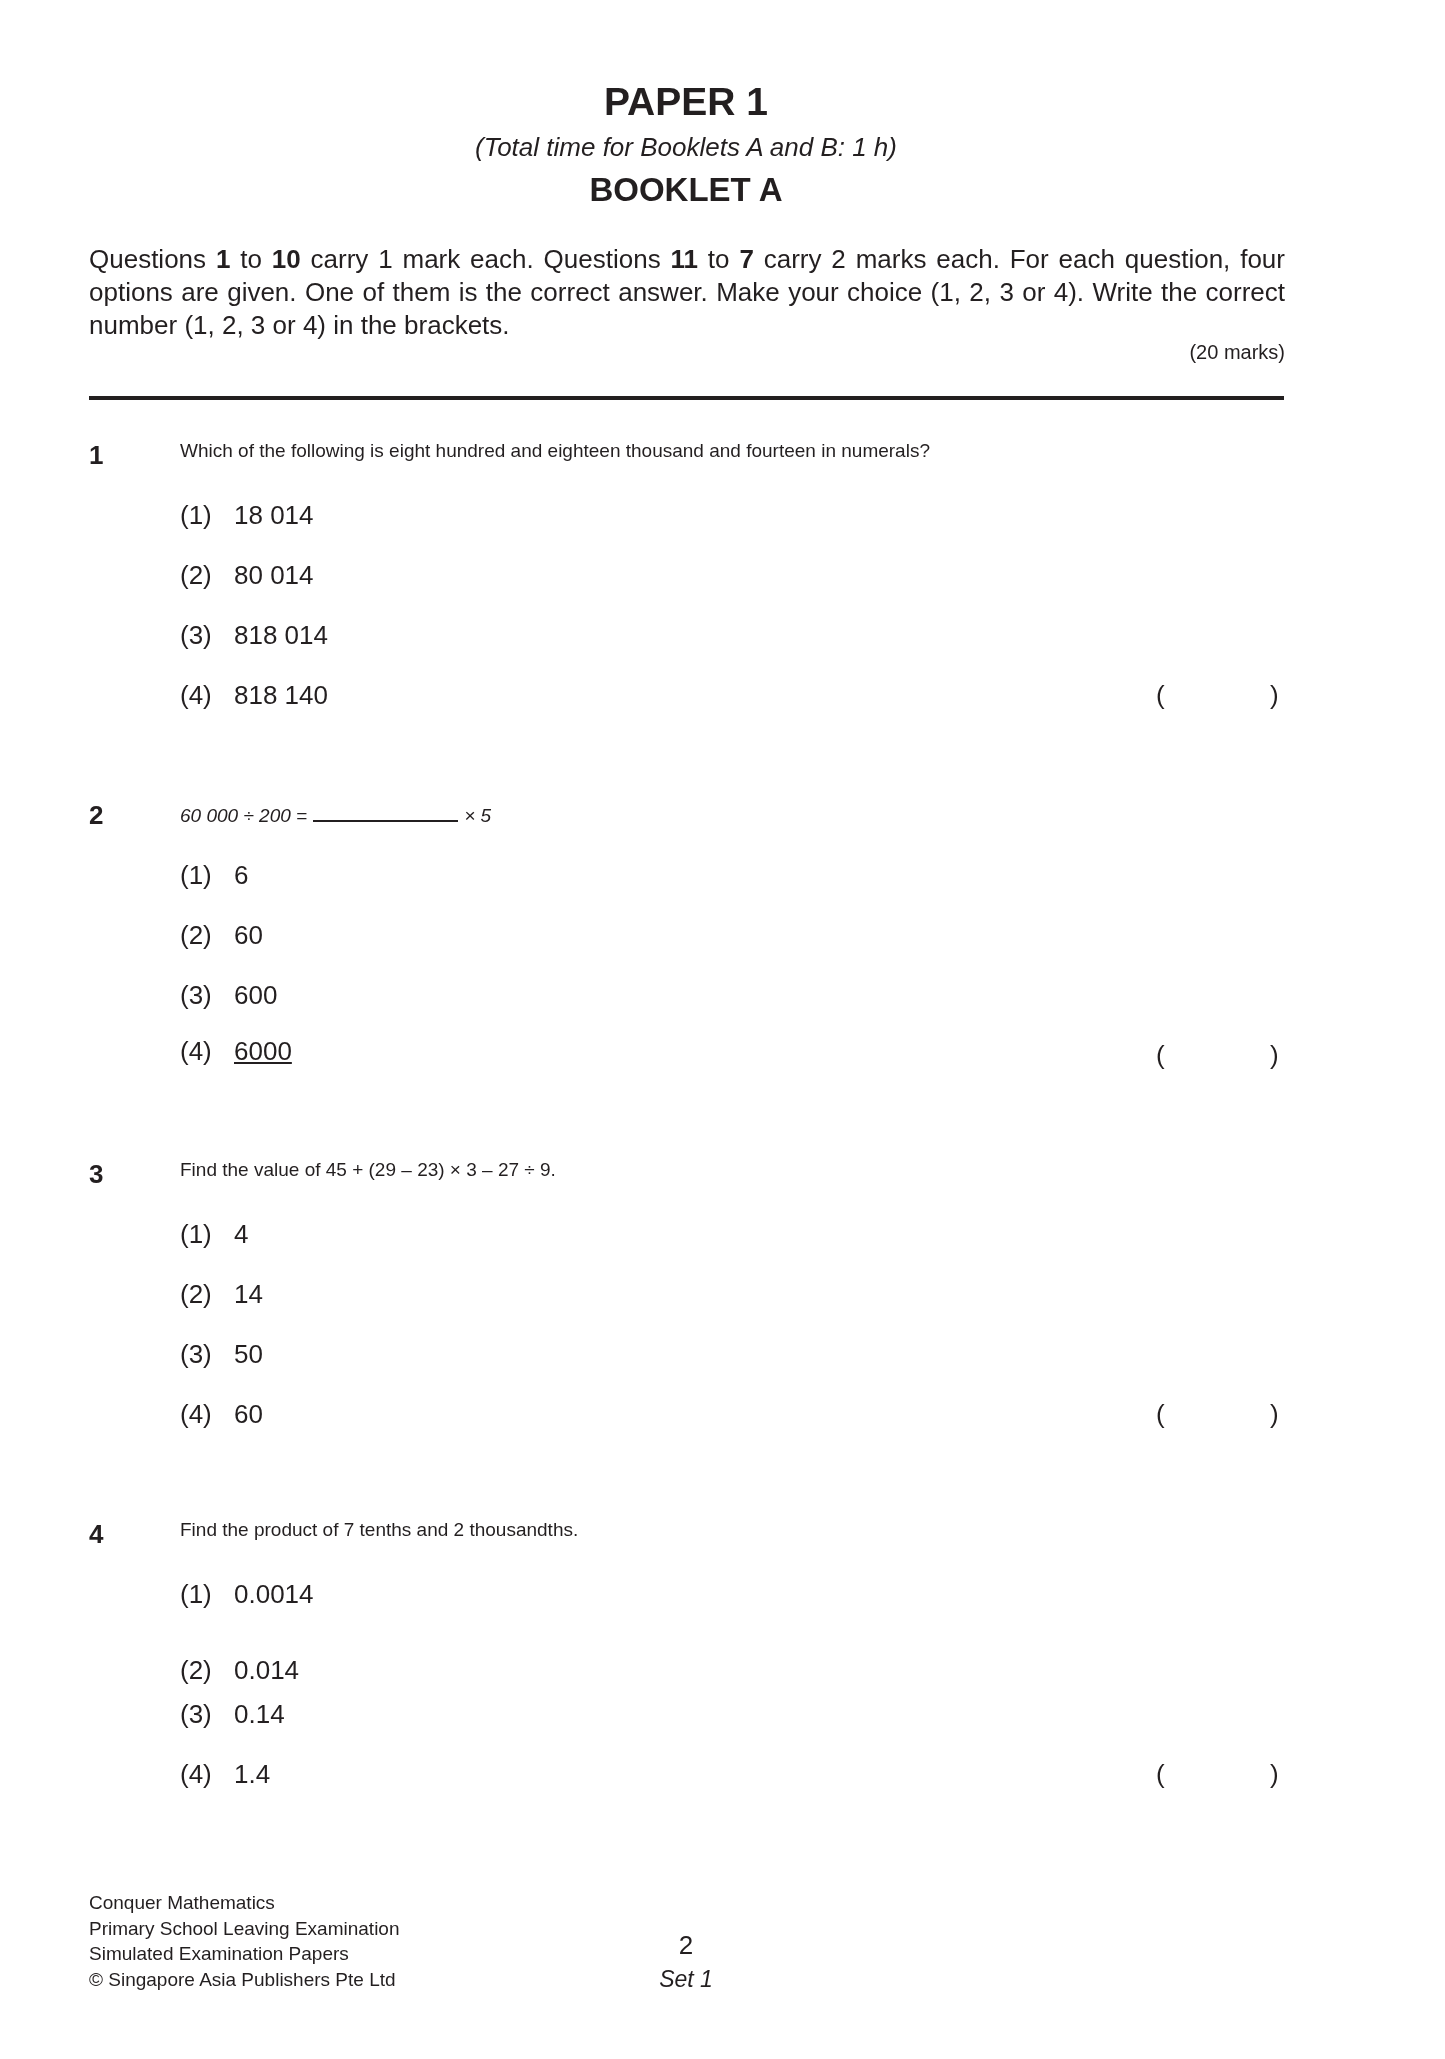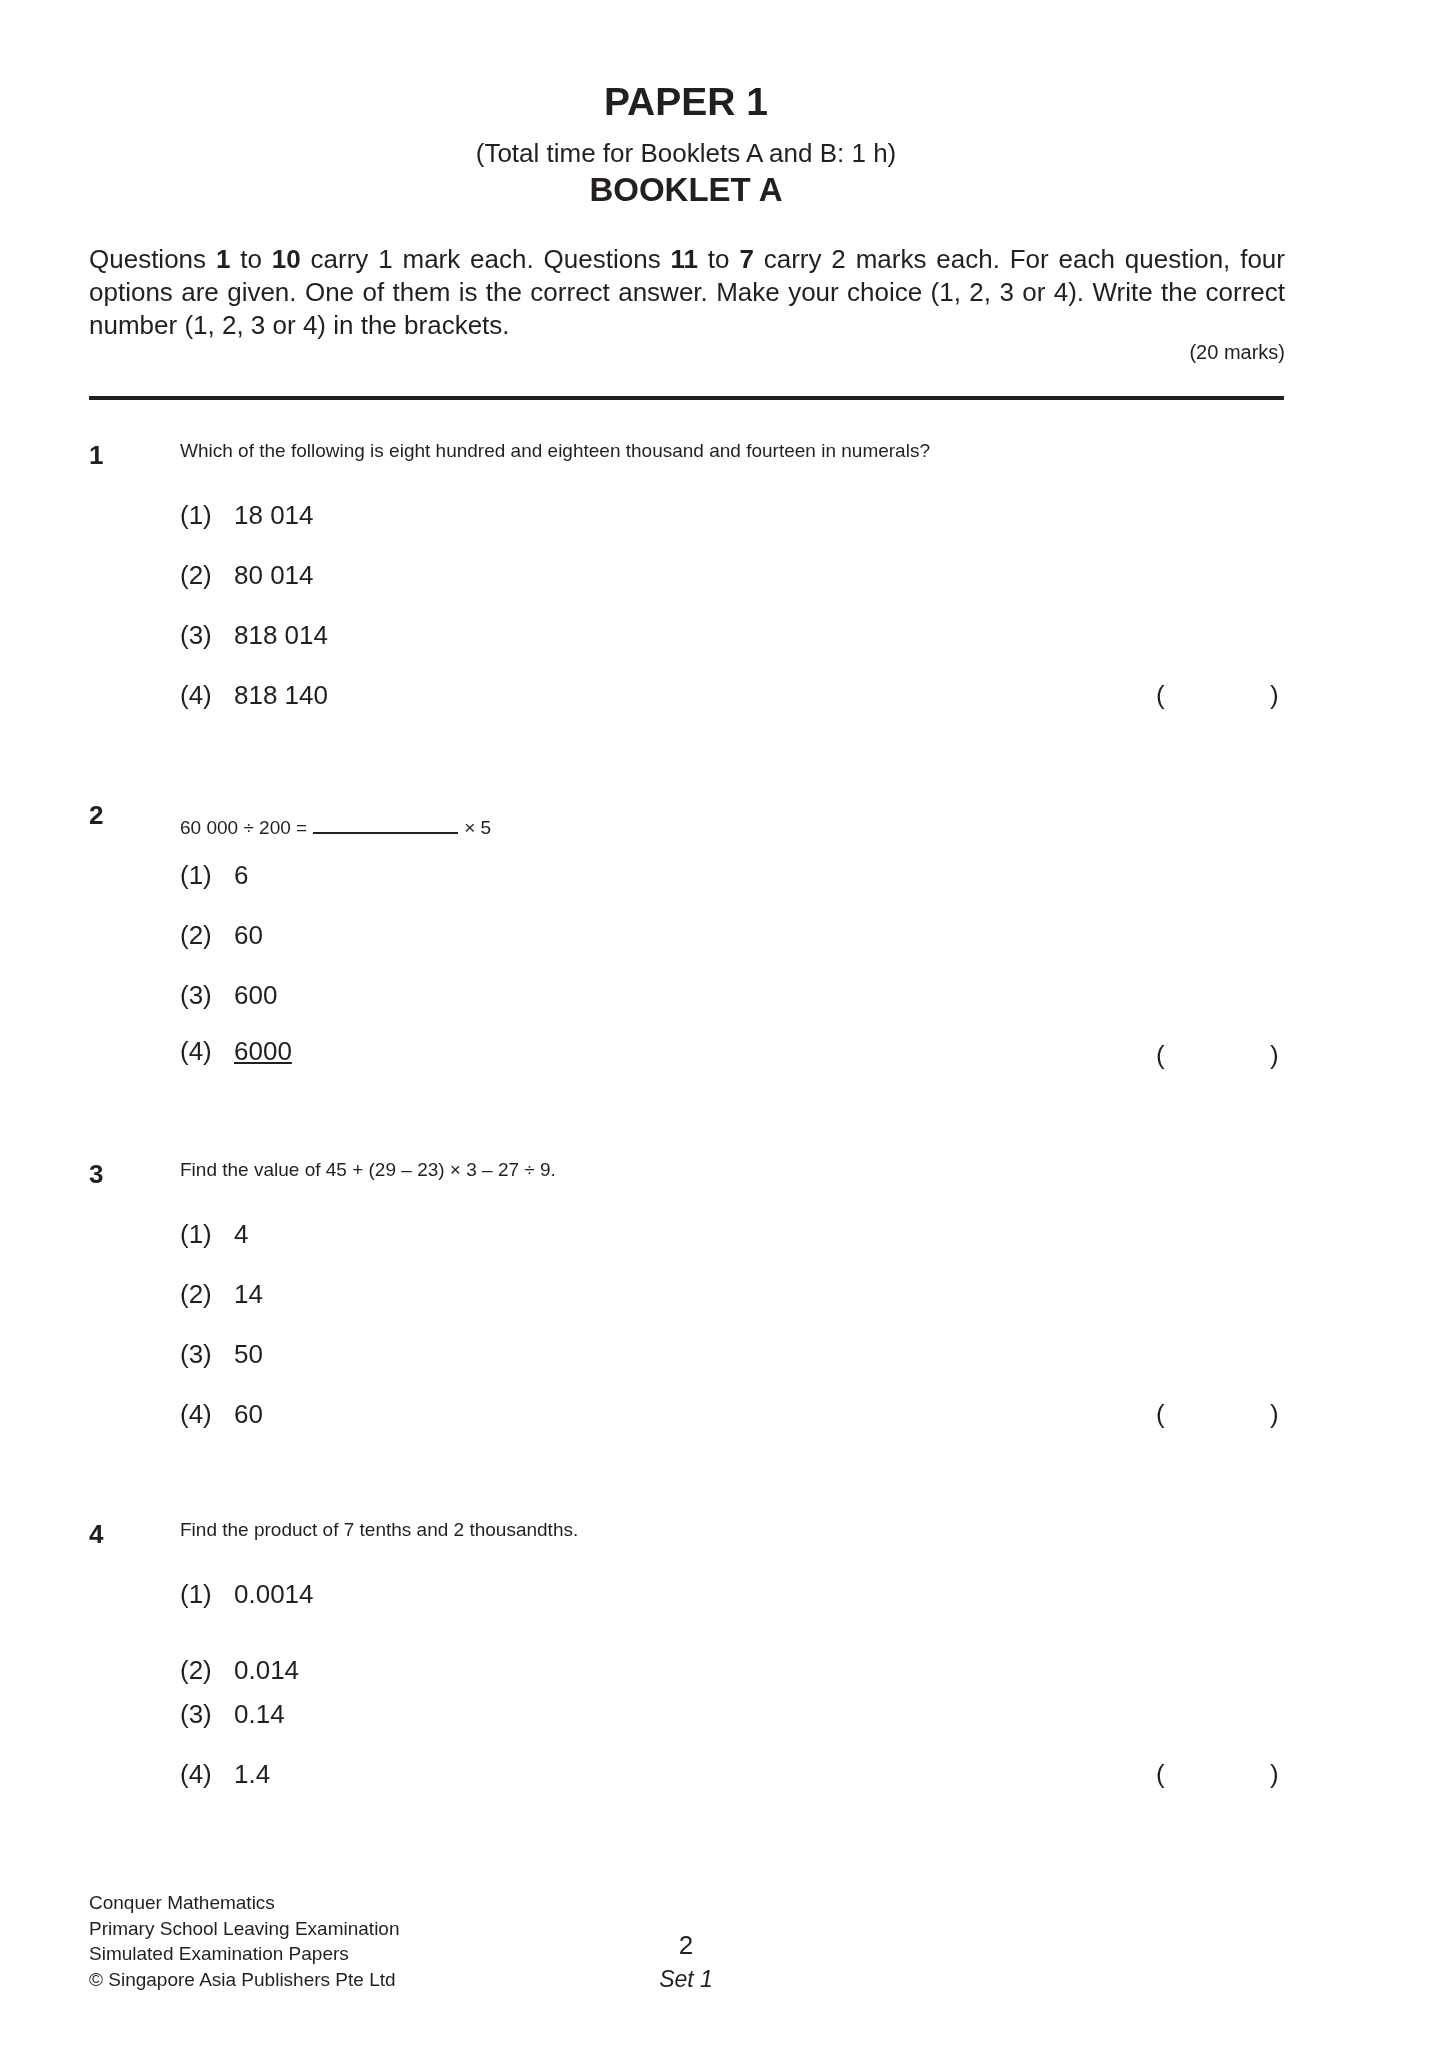--- a/index.html
+++ b/index.html
@@ -1,21 +1,21 @@
 <!DOCTYPE html>
 <html><head>
 <meta charset="utf-8">
 <style>
   html, body { margin:0; padding:0; background:#ffffff; }
   body { width:1445px; height:2059px; position:relative; overflow:hidden;
          font-family:"Liberation Sans", sans-serif; color:#231f20; }
   .abs { position:absolute; white-space:nowrap; }
   .center { left:0; width:1372px; text-align:center; }
   .title { top:80px; font-size:39px; font-weight:bold; }
-  .subtitle { top:138px; font-size:26px; }
+  .subtitle { top:132px; font-size:26px;font-style:italic; }
   .booklet { top:171px; font-size:33px; font-weight:bold; }
   .instructions { position:absolute; left:89px; width:1196px; top:243px;
                   font-size:26px; line-height:33px; text-align:justify; }
   .instructions b { font-weight:bold; }
   .marks { top:341px; right:160px; font-size:20px; }
   .rule { position:absolute; left:89px; width:1195px; top:396px; height:4px; background:#231f20; }
   .q { position:absolute; left:0; width:1445px; }
   .qnum { position:absolute; left:89px; font-size:26px; font-weight:bold; }
   .qtext { position:absolute; left:180px; font-size:19px; white-space:nowrap; }
   .blank { display:inline-block; width:145px; border-bottom:2px solid #231f20; margin:0 6px; vertical-align:baseline; height:20px; }
@@ -45,21 +45,21 @@
   <div class="opt" style="top:60px;"><span class="lbl">(1)</span><span>18 014</span></div>
   <div class="opt" style="top:120px;"><span class="lbl">(2)</span><span>80 014</span></div>
   <div class="opt" style="top:180px;"><span class="lbl">(3)</span><span>818 014</span></div>
   <div class="opt" style="top:240px;"><span class="lbl">(4)</span><span>818 140</span></div>
   <div class="bracket bl" style="top:240px;">(</div>
   <div class="bracket br" style="top:240px;">)</div>
 </div>
 
 <div class="q" style="top:800px;">
   <div class="qnum" style="top:0;">2</div>
-  <div class="qtext" style="top:12px;"><span>60 000 ÷ 200 =</span><span class="blank"></span><span>× 5</span></div>
+  <div class="qtext" style="top:0;font-style:italic;"><span>60 000 ÷ 200 =</span><span class="blank"></span><span>× 5</span></div>
   <div class="opt" style="top:60px;"><span class="lbl">(1)</span><span>6</span></div>
   <div class="opt" style="top:120px;"><span class="lbl">(2)</span><span>60</span></div>
   <div class="opt" style="top:180px;"><span class="lbl">(3)</span><span>600</span></div>
   <div class="opt" style="top:236px;text-decoration:underline;"><span class="lbl">(4)</span><span>6000</span></div>
   <div class="bracket bl" style="top:240px;">(</div>
   <div class="bracket br" style="top:240px;">)</div>
 </div>
 
 <div class="q" style="top:1159px;">
   <div class="qnum" style="top:0;">3</div>

